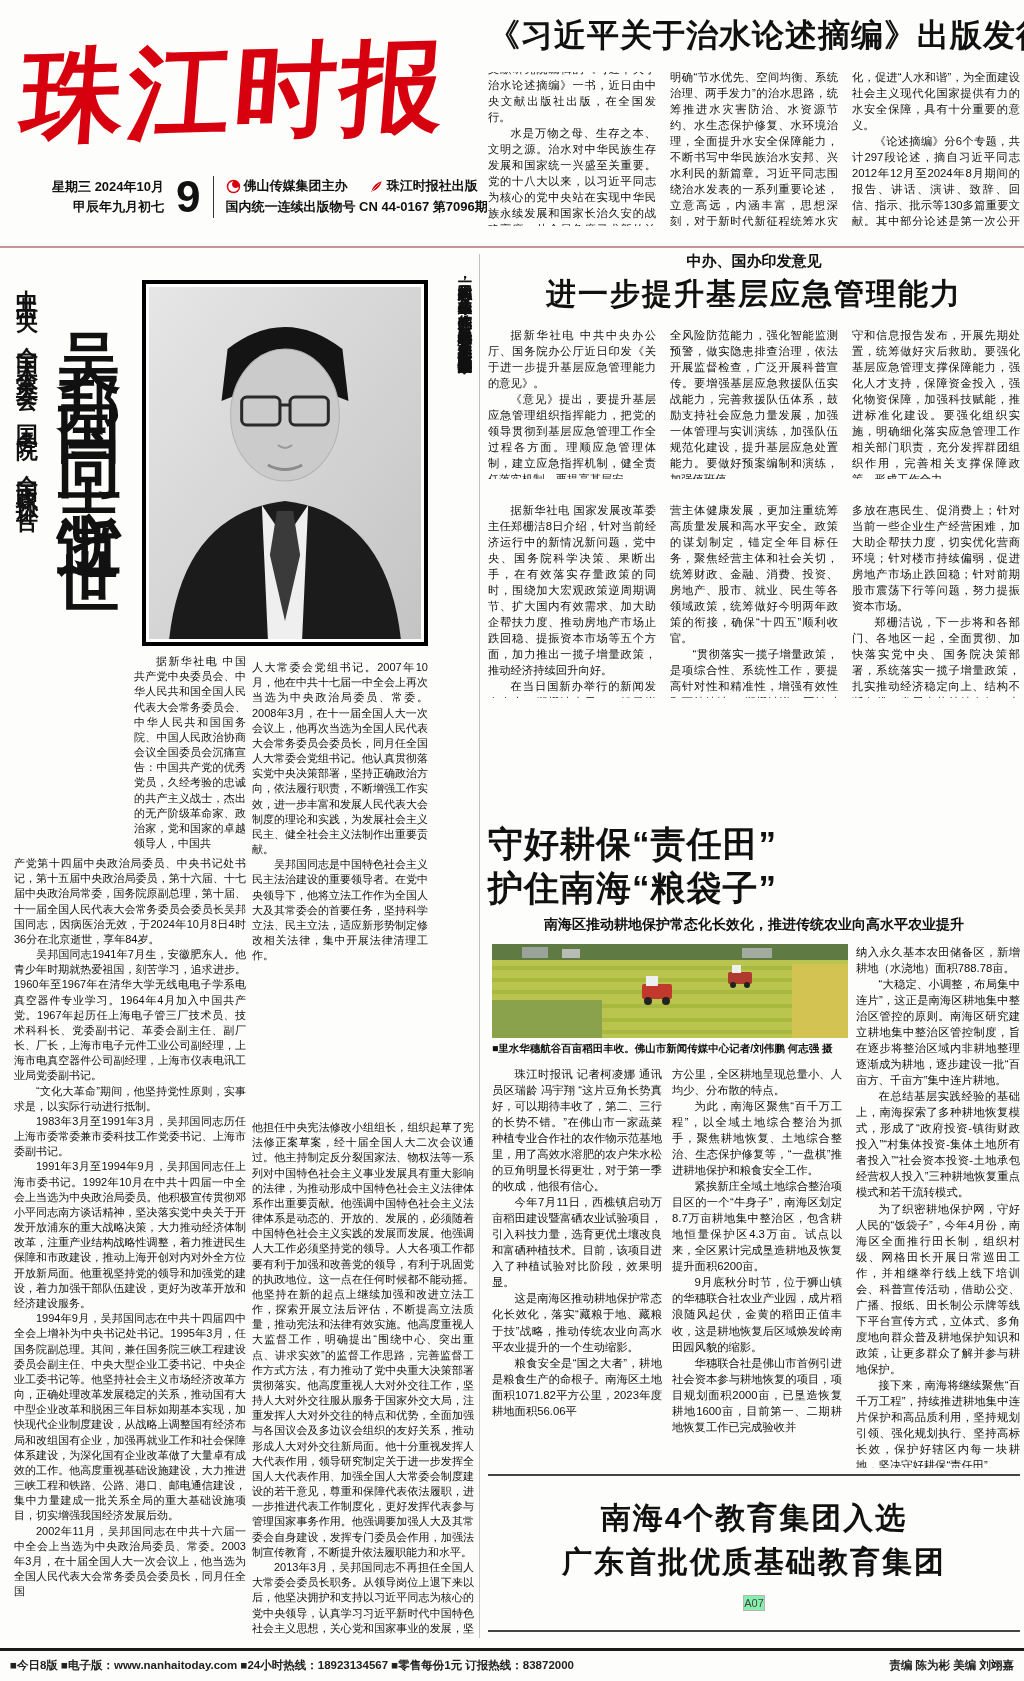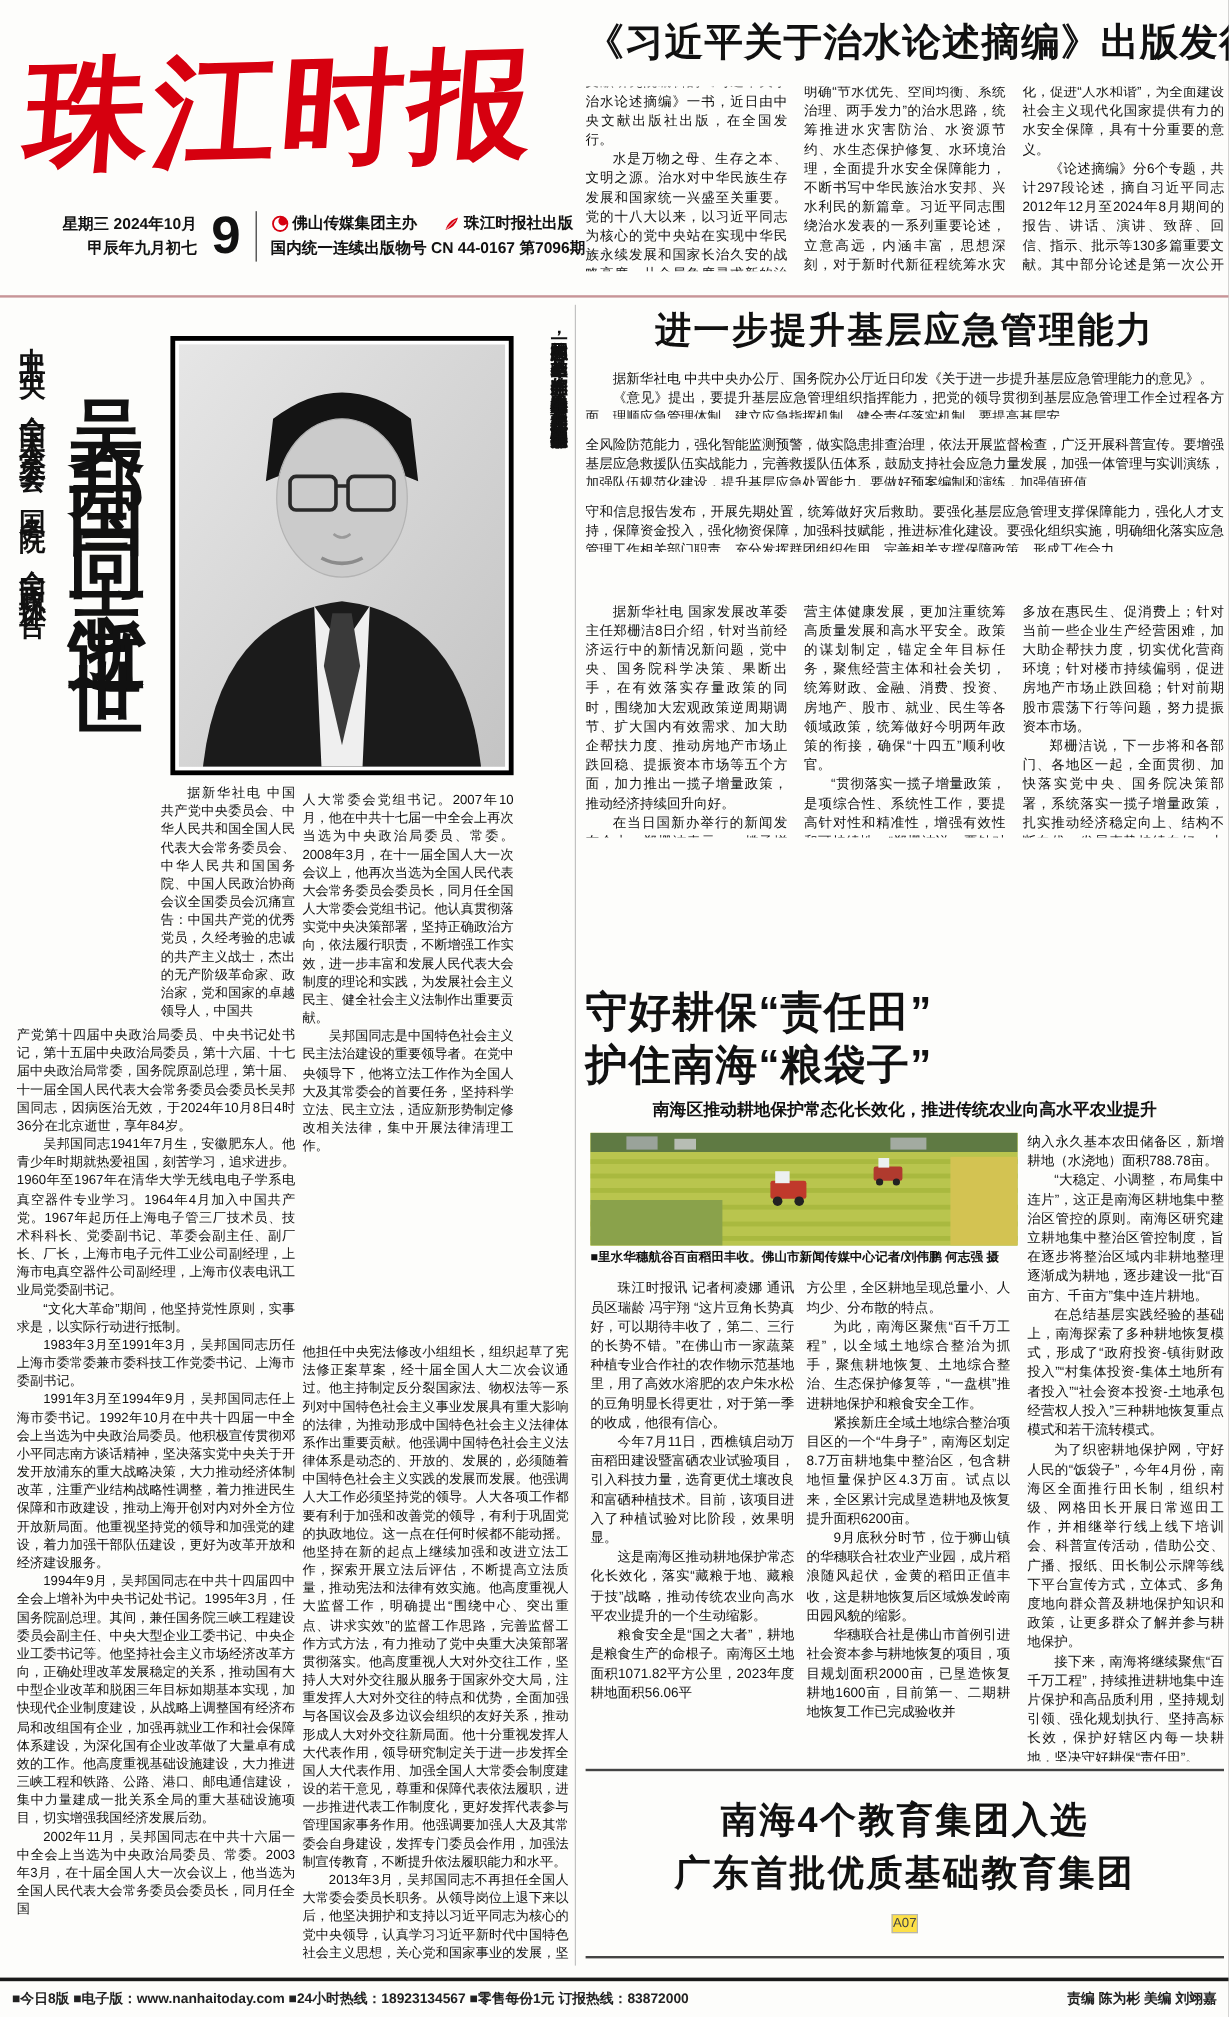--- a/index.html
+++ b/index.html
@@ -46,21 +46,21 @@
   .wu .bodytext{font-size:11px;line-height:1.38;}
   .wu-narrow{left:122px;top:398px;width:112px;height:198px;}
   .wu-left{left:2px;top:600px;width:232px;height:776px;}
   .wu-r-up{left:240px;top:404px;width:176px;height:458px;}
   .wu-r-lo{left:240px;top:864px;width:222px;height:514px;}
 
   
   .emerg{left:488px;top:252px;width:532px;}
   .kicker{text-align:center;font-size:15px;font-weight:700;}
   .emerg .ttl{text-align:center;font-size:30px;font-weight:900;letter-spacing:2px;margin-top:3px;white-space:nowrap;}
-  .emerg .bodywrap{margin-top:12px;height:152px;overflow:hidden;flex-direction:column;}
+  .emerg .bodywrap{margin-top:12px;height:152px;overflow:hidden;}
 
   
   .policy{left:488px;top:490px;width:532px;}
   .policy .ttl{text-align:center;font-size:34px;font-weight:900;line-height:1.2;letter-spacing:1px;}
   .policy .bodywrap{margin-top:12px;height:196px;overflow:hidden;}
 
   
   .farm{left:488px;top:822px;width:532px;height:650px;}
   .farm .ttl{text-align:left;font-size:35px;font-weight:900;line-height:1.25;letter-spacing:1px;}
   .farm .sub{text-align:center;font-size:14px;font-weight:700;margin-top:6px;}
@@ -68,21 +68,21 @@
   .farm-photo svg{display:block;width:100%;height:100%;}
   .farm-cap{left:4px;top:220px;width:356px;font-size:10.5px;font-weight:700;line-height:1.3;}
   .farm-c1{left:4px;top:244px;width:170px;height:402px;}
   .farm-c2{left:184px;top:244px;width:170px;height:402px;}
   .farm-c3{left:368px;top:122px;width:164px;height:524px;}
 
   
   .edu{left:488px;top:1474px;width:532px;height:158px;border-top:2px solid #444;border-bottom:2px solid #444;
        text-align:center;padding-top:20px;box-sizing:border-box;}
   .edu .l1,.edu .l2{font-size:30px;font-weight:900;letter-spacing:2px;line-height:1.45;}
-  .edu .badge{display:inline-block;margin-top:12px;background:#fde047;border:1px solid #b5b5b5;
+  .edu .badge{display:inline-block;margin-top:12px;background:#86efac;border:1px solid #b5b5b5;
               font-size:11px;padding:1px 0;color:#444;}
 
   
   .footer{left:0;top:1648px;width:1024px;border-top:3px solid #1a1a1a;box-sizing:border-box;
           padding:7px 10px 0 10px;display:flex;justify-content:space-between;
           font-size:11.5px;font-weight:600;color:#222;}
 </style>
 </head>
 <body>
 
@@ -191,20 +191,21 @@
         <p class="cont">人大常委会党组书记。2007年10月，他在中共十七届一中全会上再次当选为中央政治局委员、常委。2008年3月，在十一届全国人大一次会议上，他再次当选为全国人民代表大会常务委员会委员长，同月任全国人大常委会党组书记。他认真贯彻落实党中央决策部署，坚持正确政治方向，依法履行职责，不断增强工作实效，进一步丰富和发展人民代表大会制度的理论和实践，为发展社会主义民主、健全社会主义法制作出重要贡献。</p>
         <p>吴邦国同志是中国特色社会主义民主法治建设的重要领导者。在党中央领导下，他将立法工作作为全国人大及其常委会的首要任务，坚持科学立法、民主立法，适应新形势制定修改相关法律，集中开展法律清理工作。</p>
       </div>
     <div class="abs bodytext wu-r-lo">
         <p class="cont">他担任中央宪法修改小组组长，组织起草了宪法修正案草案，经十届全国人大二次会议通过。他主持制定反分裂国家法、物权法等一系列对中国特色社会主义事业发展具有重大影响的法律，为推动形成中国特色社会主义法律体系作出重要贡献。他强调中国特色社会主义法律体系是动态的、开放的、发展的，必须随着中国特色社会主义实践的发展而发展。他强调人大工作必须坚持党的领导。人大各项工作都要有利于加强和改善党的领导，有利于巩固党的执政地位。这一点在任何时候都不能动摇。他坚持在新的起点上继续加强和改进立法工作，探索开展立法后评估，不断提高立法质量，推动宪法和法律有效实施。他高度重视人大监督工作，明确提出“围绕中心、突出重点、讲求实效”的监督工作思路，完善监督工作方式方法，有力推动了党中央重大决策部署贯彻落实。他高度重视人大对外交往工作，坚持人大对外交往服从服务于国家外交大局，注重发挥人大对外交往的特点和优势，全面加强与各国议会及多边议会组织的友好关系，推动形成人大对外交往新局面。他十分重视发挥人大代表作用，领导研究制定关于进一步发挥全国人大代表作用、加强全国人大常委会制度建设的若干意见，尊重和保障代表依法履职，进一步推进代表工作制度化，更好发挥代表参与管理国家事务作用。他强调要加强人大及其常委会自身建设，发挥专门委员会作用，加强法制宣传教育，不断提升依法履职能力和水平。</p>
         <p>2013年3月，吴邦国同志不再担任全国人大常委会委员长职务。从领导岗位上退下来以后，他坚决拥护和支持以习近平同志为核心的党中央领导，认真学习习近平新时代中国特色社会主义思想，关心党和国家事业的发展，坚定支持党风廉政建设和反腐败斗争。</p>
       </div>
   </div>
 
   <div class="abs emerg">
+    <div class="kicker">中办、国办印发意见</div>
     <div class="ttl">进一步提升基层应急管理能力</div>
     <div class="bodywrap cols3">
       <div class="c bodytext">
           <p>据新华社电 中共中央办公厅、国务院办公厅近日印发《关于进一步提升基层应急管理能力的意见》。</p>
           <p>《意见》提出，要提升基层应急管理组织指挥能力，把党的领导贯彻到基层应急管理工作全过程各方面。理顺应急管理体制，建立应急指挥机制，健全责任落实机制。要提高基层安</p>
         </div>
       <div class="c bodytext">
           <p class="cont">全风险防范能力，强化智能监测预警，做实隐患排查治理，依法开展监督检查，广泛开展科普宣传。要增强基层应急救援队伍实战能力，完善救援队伍体系，鼓励支持社会应急力量发展，加强一体管理与实训演练，加强队伍规范化建设，提升基层应急处置能力。要做好预案编制和演练，加强值班值</p>
         </div>
       <div class="c bodytext">

